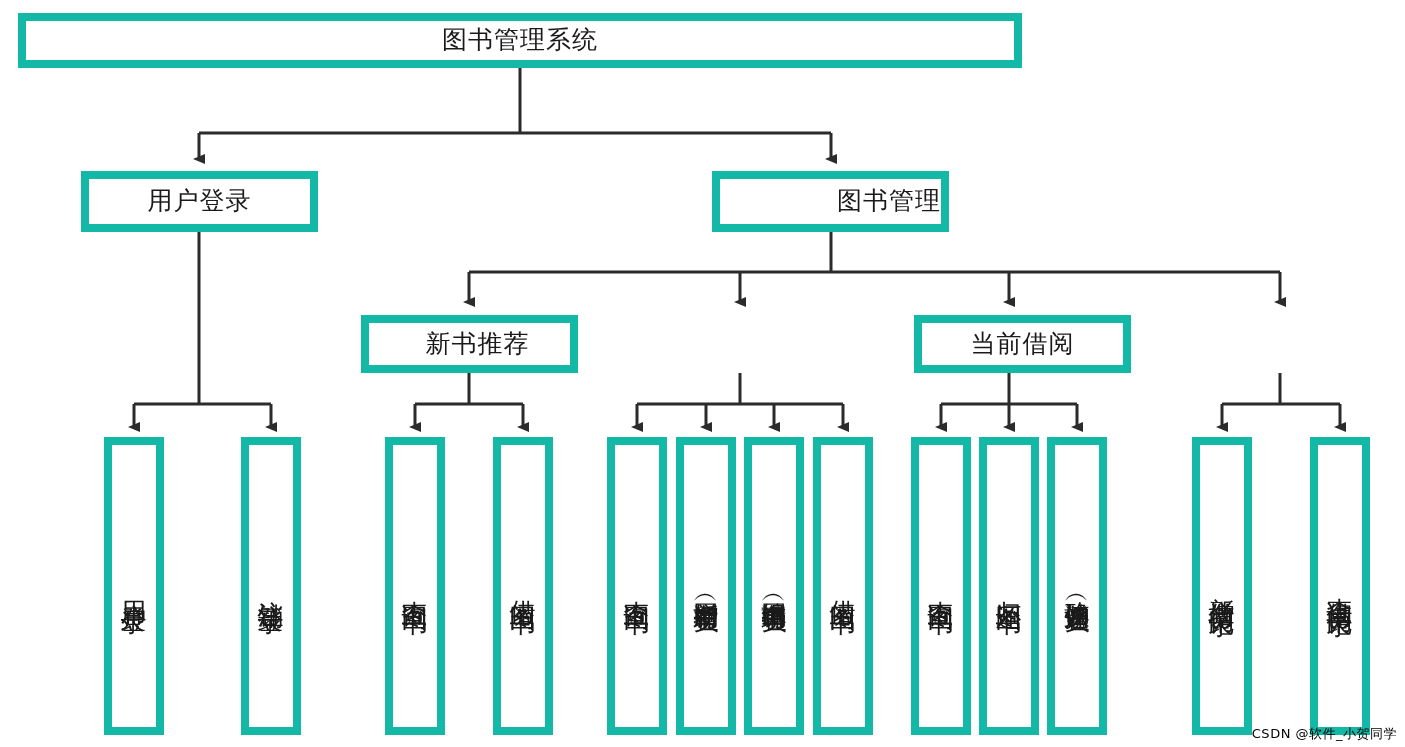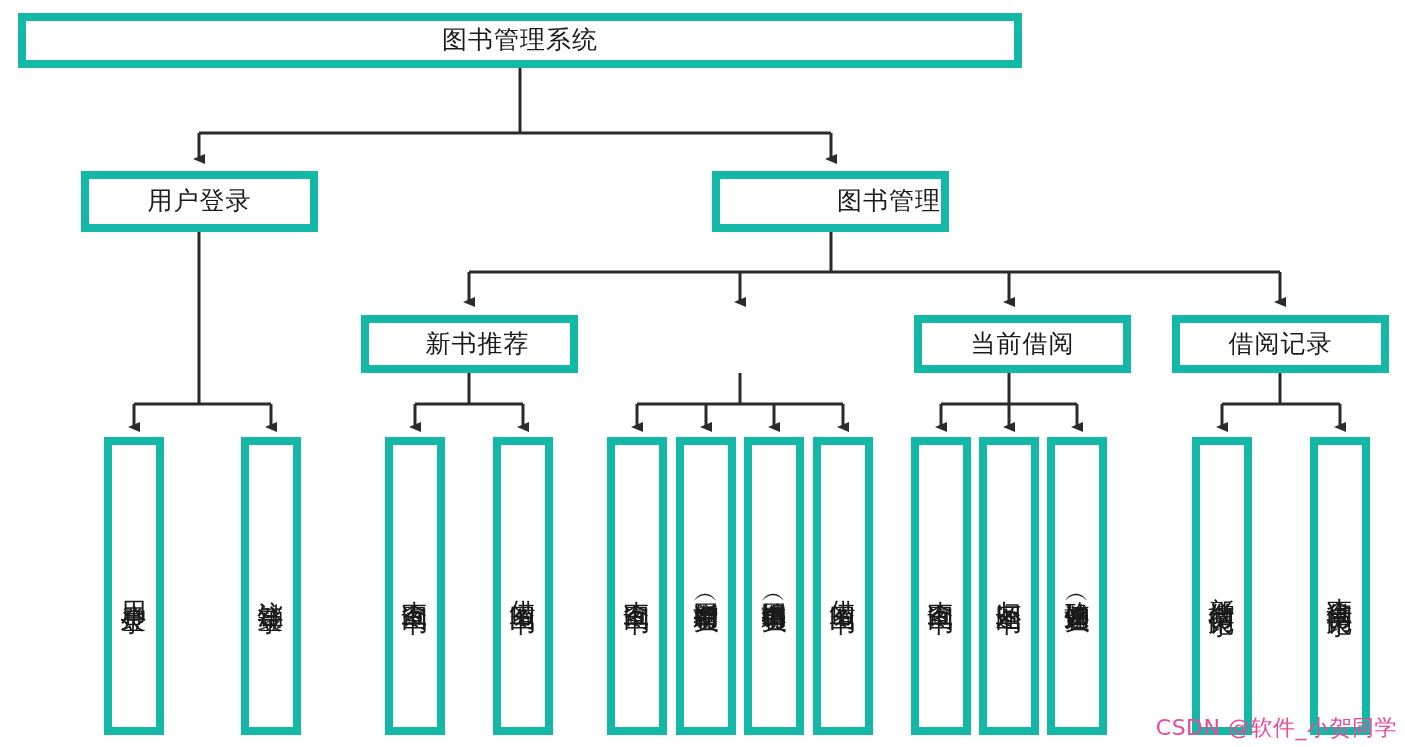--- a/index.html
+++ b/index.html
@@ -60,22 +60,22 @@
     max-height: 100%;
   }
   .node.leaf.tall .node-label {
     font-size: 25px;
     letter-spacing: 1px;
   }
   .watermark {
     position: absolute;
     right: 8px;
     bottom: 4px;
-    font-size: 22px;
-    color: #ec4899;
+    font-size: 13px;
+    color: #000000;
     letter-spacing: 0.5px;
     white-space: nowrap;
   }
 </style>
 </head>
 <body>
 
 <div id="diagram-root">
 
   <svg class="wires" viewBox="0 0 1405 747">
@@ -138,23 +138,20 @@
   <div class="node level1" style="left:712px; top:171px; width:237px; height:61px;justify-content:flex-end;">
     <span class="node-label">图书管理</span>
   </div>
 
   <div class="node level2" style="left:361px; top:315px; width:217px; height:58px;padding-left:16px;">
     <span class="node-label">新书推荐</span>
   </div>
   <div class="node level2" style="left:901px; top:315px; width:217px; height:58px;margin-left:13px;">
     <span class="node-label">当前借阅</span>
   </div>
-  <div class="node level2" style="left:1172px; top:315px; width:217px; height:58px;">
-    <span class="node-label">借阅记录</span>
-  </div>
 
   <div class="node leaf" style="left:104px; top:437px; width:60px; height:298px;">
     <span class="node-label">用户登录</span>
   </div>
   <div class="node leaf" style="left:241px; top:437px; width:60px; height:298px;">
     <span class="node-label">注销登录</span>
   </div>
 
   <div class="node leaf" style="left:385px; top:437px; width:60px; height:298px;">
     <span class="node-label">查询图书</span>

